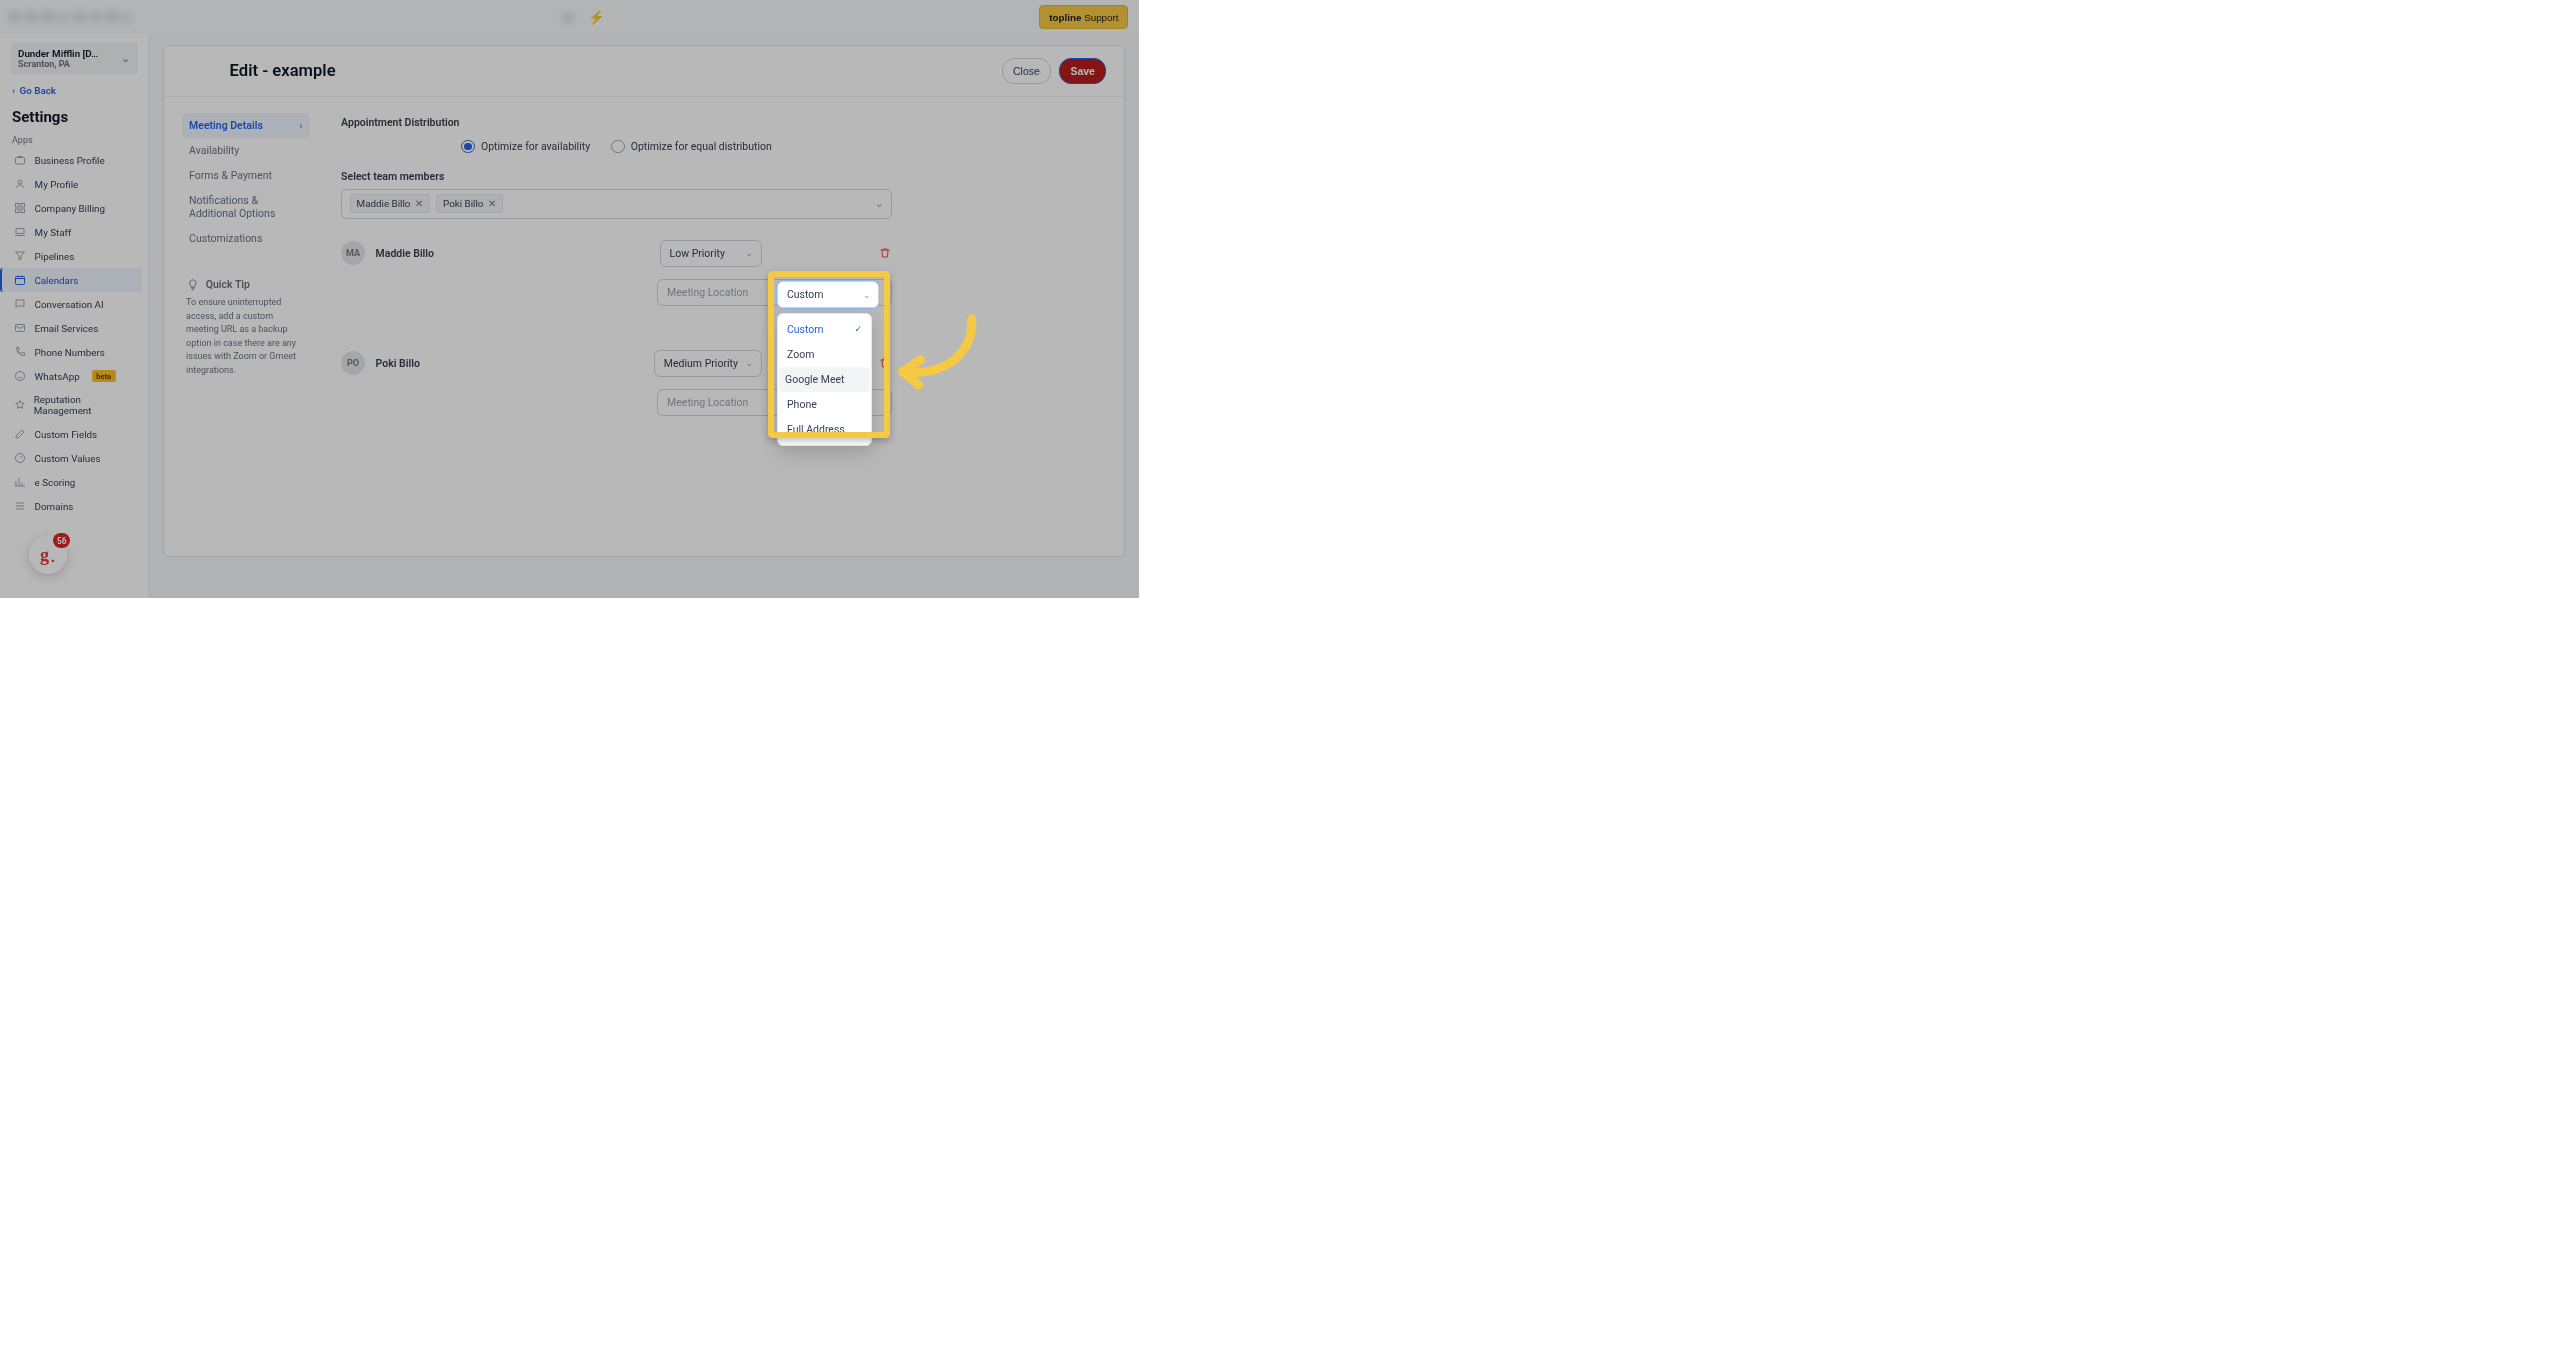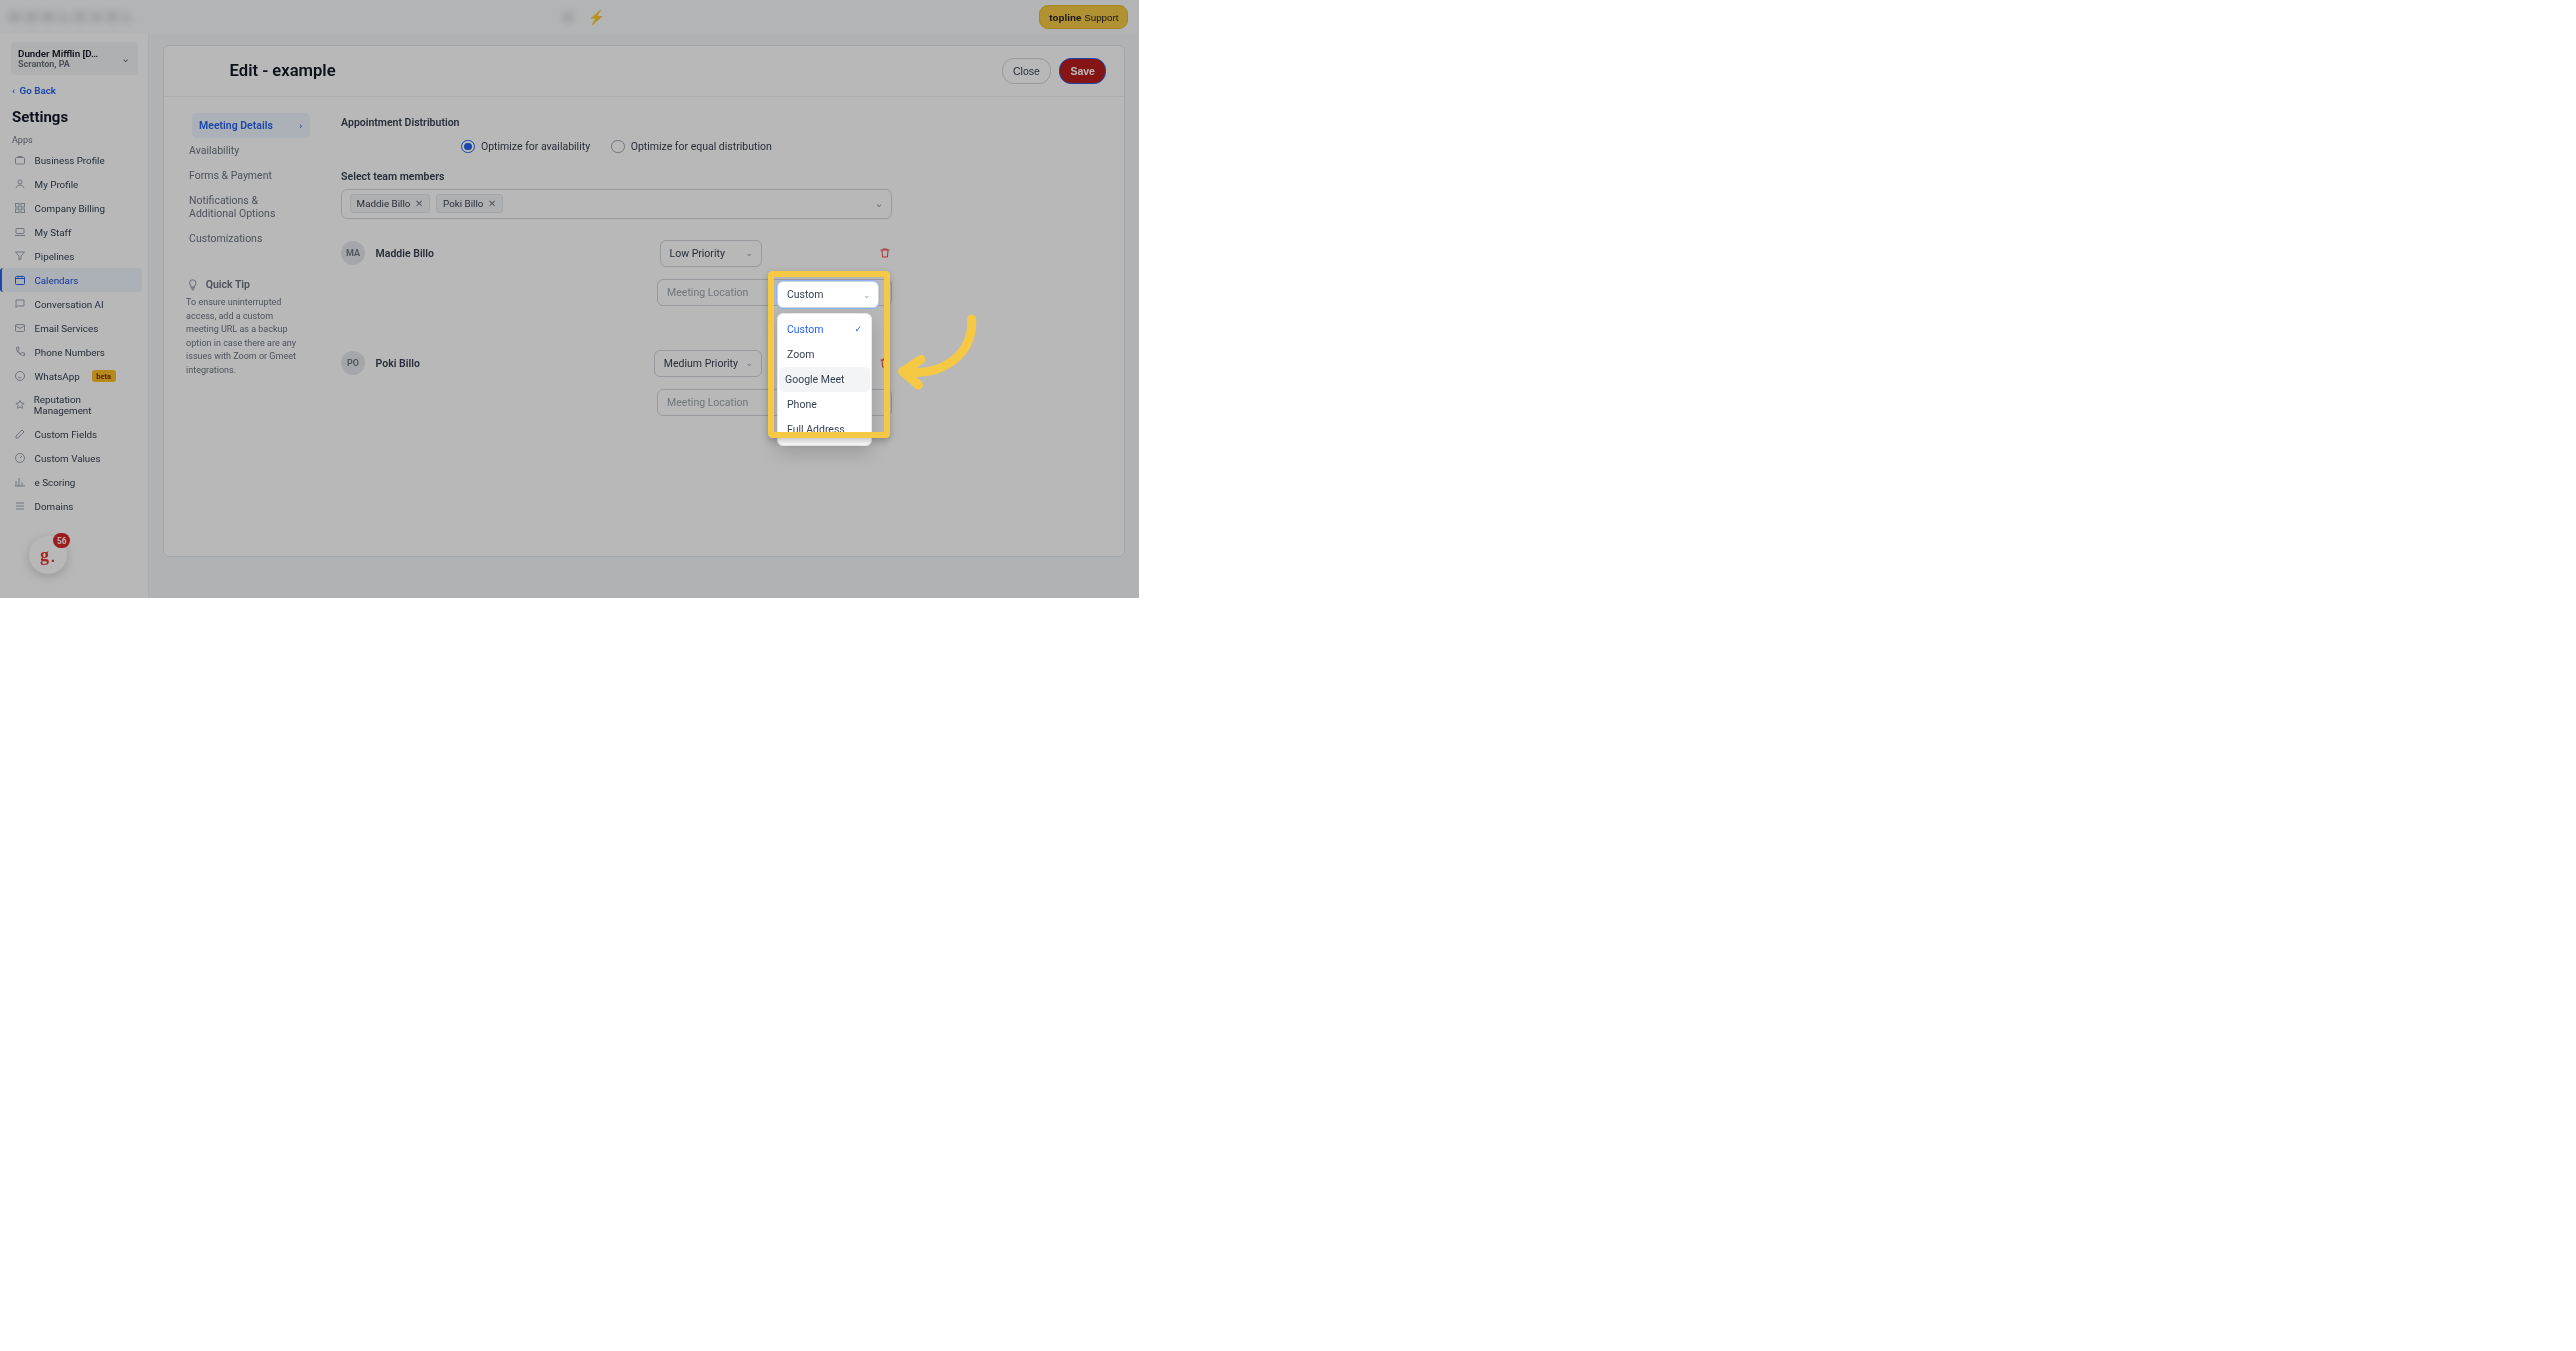--- a/index.html
+++ b/index.html
@@ -15,21 +15,21 @@
     height: 34px; display:flex; align-items:center; justify-content:space-between;
     padding: 0 10.5px; gap:12px; background:#f9fafb;
   }
   .topbar .blur {
     filter: blur(4.5px); opacity:.9; display:flex; align-items:center; gap:6px;
     letter-spacing:0.2px; font-weight:600; color:#6b7280;
   }
   .bolt { color:#f59e0b; font-size:13.6px; }
   .support-btn {
     background:#f6c945; border:0.8px solid #e7b723; color:#212121;
-    padding:5.3px 9px; border-radius:9px; font-weight:600; font-size:9.8px;
+    padding:5.3px 9px; border-radius:4px; font-weight:600; font-size:9.8px;
   }
 
   .shell { display:flex; height: calc(100% - 34px); }
 
   
   .sidebar { width:149px; background:#fff; border-right:0.8px solid #eef0f2; padding:7.5px 6px; position:relative; }
   .org-chip {
     display:flex; justify-content:space-between; align-items:center;
     padding:6px 7.5px; background:#f3f4f6; border-radius:4.5px; margin:0 4.5px 7.5px;
   }
@@ -70,21 +70,21 @@
   .btn { padding:6px 10.5px; border-radius:12px; font-size:10.5px; font-weight:500; cursor:pointer; }
   .btn.ghost { background:#fff; border:0.8px solid #d1d5db; color:#374151; }
   .btn.primary { background:#b91c1c; border:0.8px solid #2563eb; color:#fff; font-weight:600; }
 
   .panel-body { display:flex; padding:16.6px 18px; gap:21px; }
 
   
   .inner-nav { width:128px; }
   .inner-nav .item { font-size:10.5px; color:#6b7280; padding:6px 7.5px; border-radius:4.5px; display:flex; align-items:center; justify-content:space-between; cursor:pointer; }
   .inner-nav .item span { max-width:105px; }
-  .inner-nav .item.active { background:#eff6ff; color:#2563eb; font-weight:600;margin-left:10px; }
+  .inner-nav .item.active { background:#eff6ff; color:#2563eb; font-weight:600; }
   .inner-nav .item .chev-r { color:#2563eb; font-size:9px; }
 
   .quick-tip { margin-top:27px; padding:0 4.5px; }
   .tip-hdr { display:flex; align-items:center; gap:6px; color:#6b7280; font-weight:600; font-size:10.5px; margin-bottom:4.5px; }
   .bulb { width:13.6px; height:13.6px; display:flex; align-items:center; justify-content:center; color:#9ca3af; }
   .tip-text { font-size:9px; color:#6b7280; line-height:1.5; }
 
   
   .form { flex:1; padding:0 10.5px; max-width:572px; }
   .sec-label { font-size:10.5px; font-weight:600; color:#374151; margin:3px 0 10.5px; }

